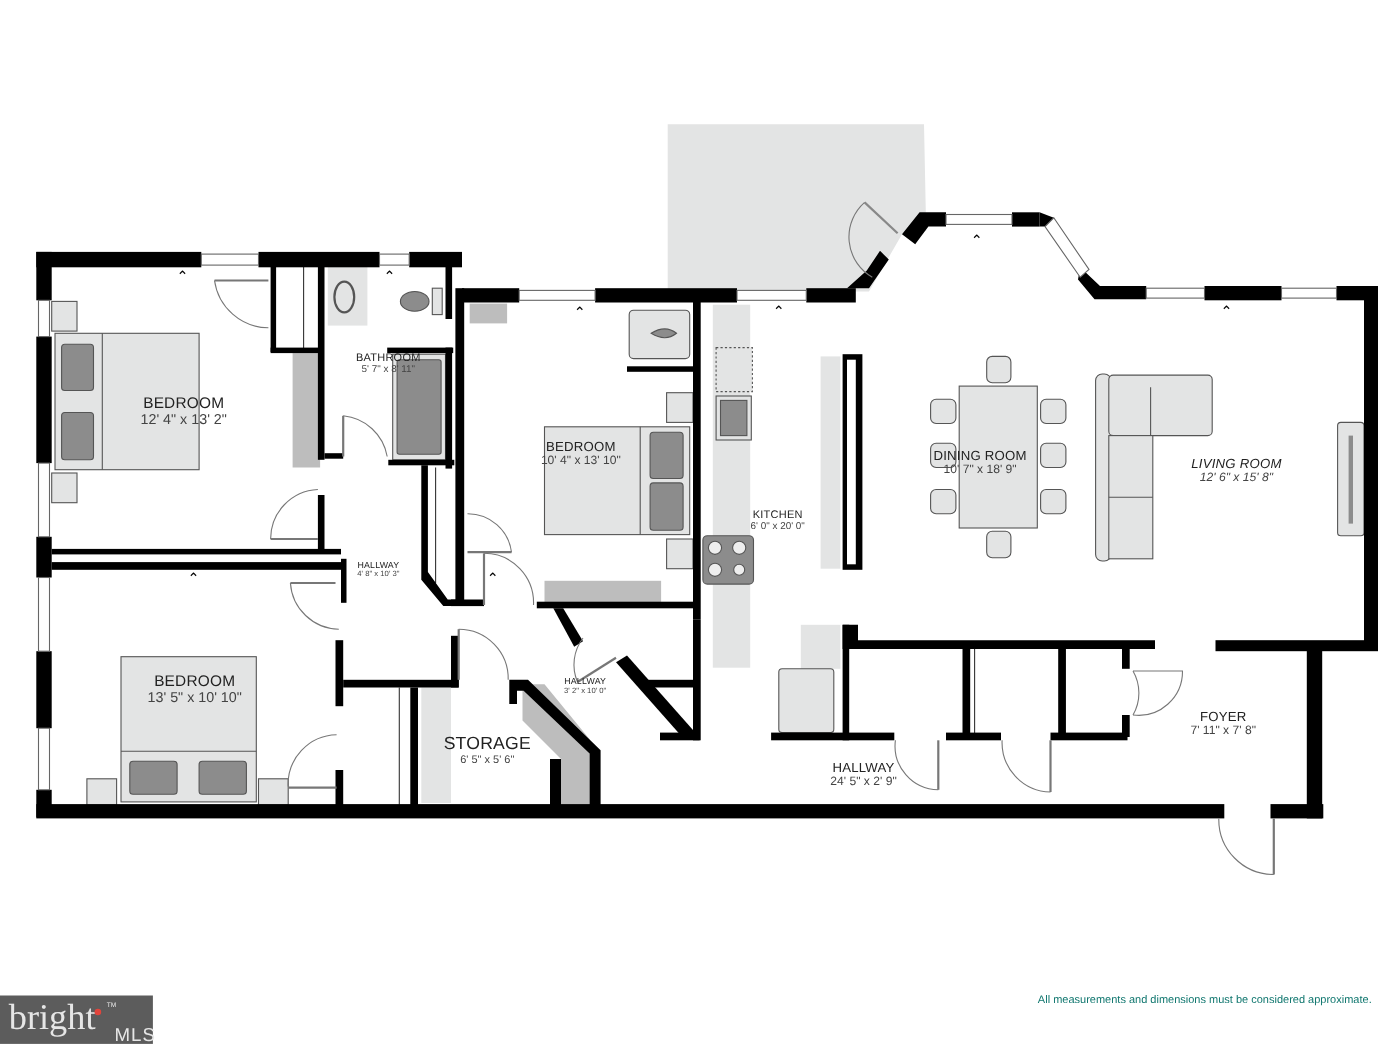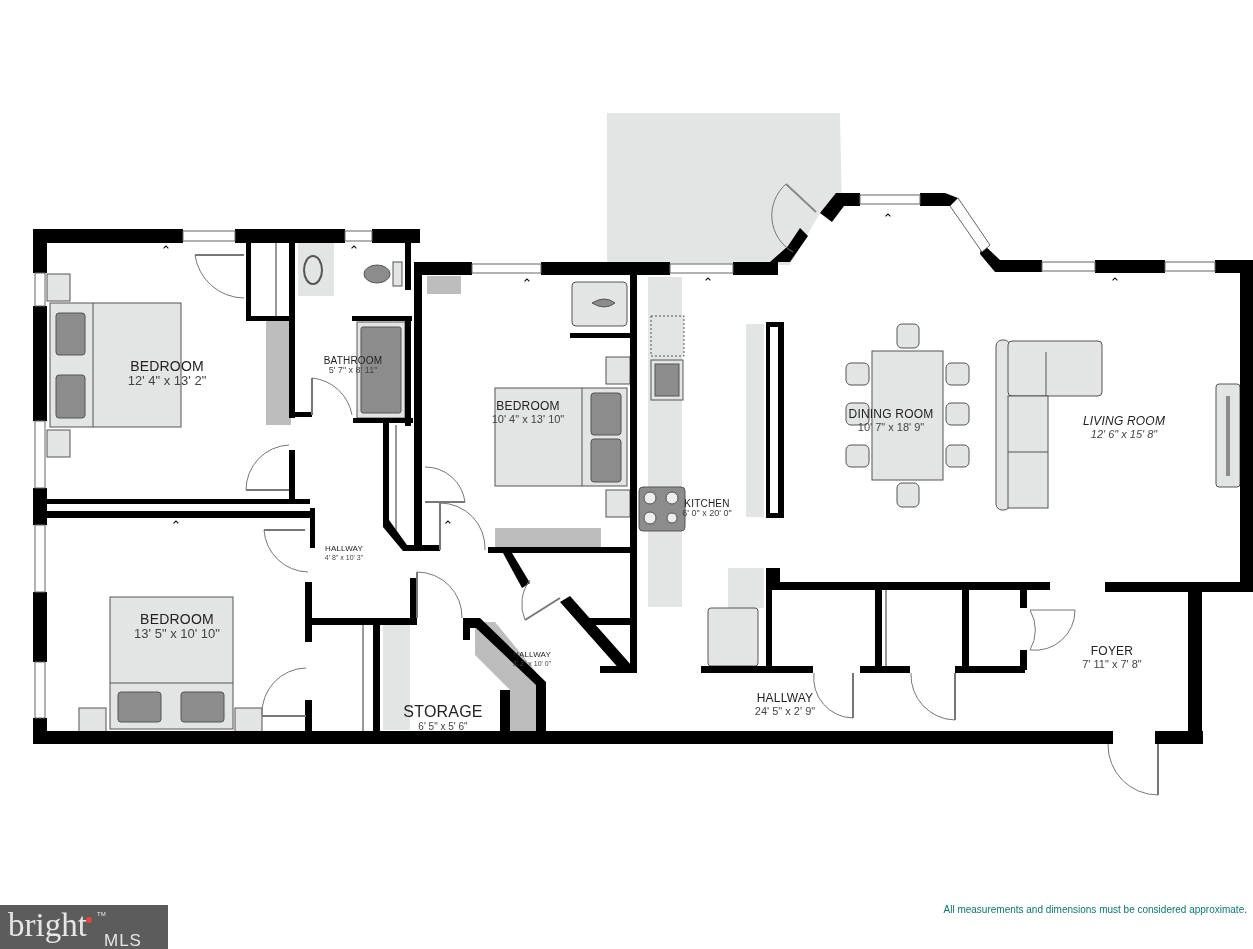--- a/index.html
+++ b/index.html
@@ -1,26 +1,26 @@
 <!DOCTYPE html>
 <html><head>
 <meta charset="utf-8">
 <style>
   html,body{margin:0;padding:0;background:#ffffff;}
   body{width:1253px;height:949px;position:relative;overflow:hidden;font-family:"Liberation Sans",sans-serif;}
   #plan{position:absolute;left:0;top:0;}
   .room-label{position:absolute;text-align:center;transform:translateX(-50%);line-height:1.1;white-space:nowrap;color:#222;}
   .room-name{display:block;font-size:14px;letter-spacing:0.2px;}
   .room-dim{display:block;font-size:13px;color:#444;}
-  .room-label.small .room-name{font-size:10px;margin-top:35px;}
+  .room-label.small .room-name{font-size:10px;}
   .room-label.small .room-dim{font-size:9px;}
   .room-label.med .room-name{font-size:12px;}
   .room-label.med .room-dim{font-size:11px;}
   .disclaimer{position:absolute;right:6px;top:904px;font-size:10px;color:#0f766e;}
-  .logo{position:absolute;left:0;top:905px;width:168px;height:44px;background:#5c5c5c;color:#e6e6e6;}
+  .logo{position:absolute;left:0;top:905px;width:139px;height:44px;background:#5c5c5c;color:#e6e6e6;}
   .logo .brand{position:absolute;left:8px;top:2px;font-family:"Liberation Serif",serif;font-size:33px;letter-spacing:0px;}
   .logo .mls{position:absolute;left:104px;top:26px;font-size:17px;letter-spacing:1px;}
   .logo .tm{position:absolute;left:97px;top:6px;font-size:6px;}
   .logo .dot{position:absolute;left:86px;top:12px;width:6px;height:6px;border-radius:50%;background:#e2453c;}
 </style>
 </head>
 <body>
 
 <svg id="plan" width="1253" height="900" viewBox="0 0 1253 900" xmlns="http://www.w3.org/2000/svg">
 

